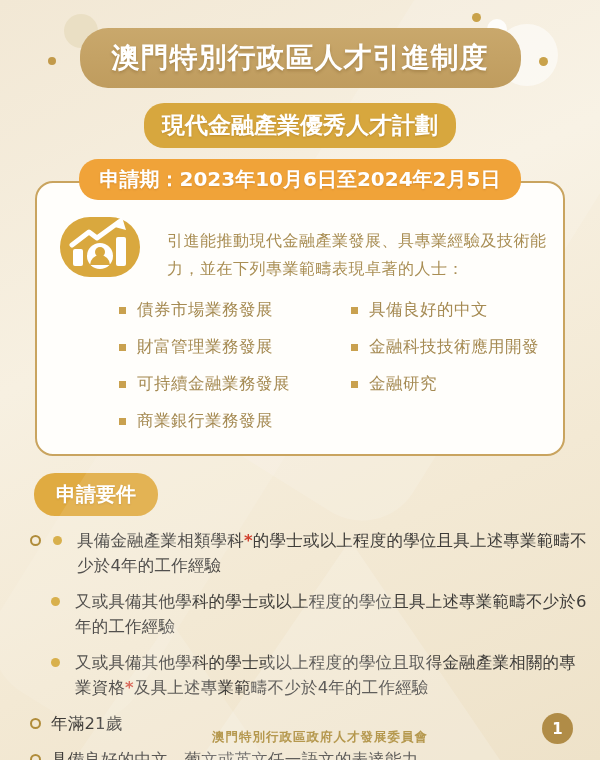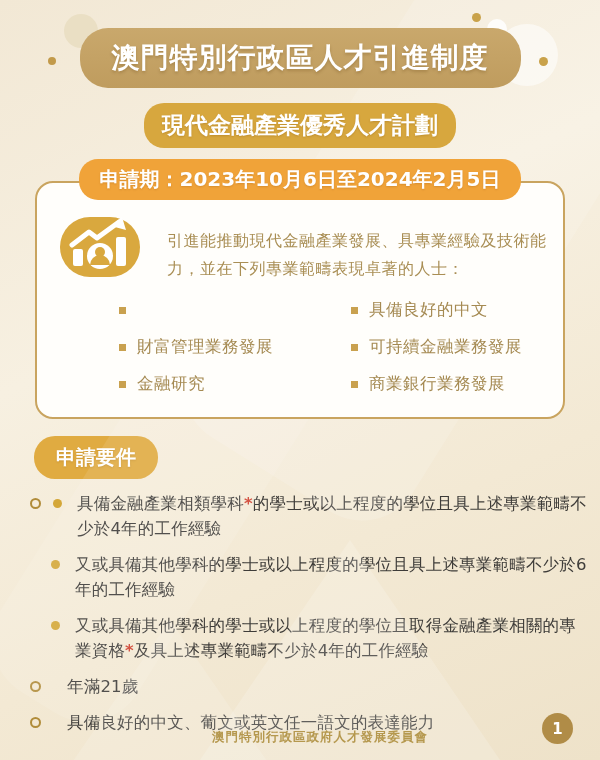--- a/index.html
+++ b/index.html
@@ -70,21 +70,21 @@
     padding:8px 22px;border-radius:21px;
     text-shadow:0 1px 2px rgba(120,70,0,0.2);
   }
   .req-list{margin:0;padding:0 12px 0 30px;}
   .req-row{display:flex;align-items:flex-start;margin-bottom:11px;}
   .req-text{color:#3e3c39;font-size:16.5px;line-height:25px;letter-spacing:.2px;}
   .ring{flex:0 0 auto;width:7px;height:7px;border:2.5px solid #b08c3a;border-radius:50%;margin-top:7px;}
   .dot{flex:0 0 auto;width:9px;height:9px;background:#d4a738;border-radius:50%;margin-top:8px;}
   .gap-ring-dot{margin-left:12px;}
   .gap-dot-text{margin-left:15px;}
-  .gap-ring-text{margin-left:26px;}
+  .gap-ring-text{margin-left:10px;}
   .indent-ring{margin-left:21px;}
   .star{color:#d0402e;font-weight:bold;}
 
   
   .footer{position:absolute;left:0;right:0;bottom:14px;text-align:center;}
   .footer .org-zh{color:#b5984e;font-size:12.5px;font-weight:bold;letter-spacing:1px;padding-left:40px;}
   .footer .org-pt{color:#bda05e;font-size:9.5px;font-family:"DejaVu Serif","Liberation Serif",serif;line-height:13px;margin-top:3px;}
   .page-circle{
     position:absolute;right:27px;bottom:16px;width:31px;height:31px;border-radius:50%;
     background:#b08c47;color:#fff;font-size:15px;font-weight:bold;
@@ -123,28 +123,33 @@
           <circle cx="41" cy="43" r="13" fill="#fff"></circle>
           <circle cx="41" cy="39" r="5" fill="#d9a83e"></circle>
           <path d="M31 52 a10 10 0 0 1 20 0 z" fill="#d9a83e"></path>
         </svg>
       </div>
       <div class="intro-text">引進能推動現代金融產業發展、具專業經驗及技術能力，並在下列專業範疇表現卓著的人士：</div>
     </div>
     <div class="fields">
       <div class="field-item">
           <span class="sq"></span>
+          <span>債券市場業務發展</span>
         </div>
       <div class="field-item">
           <span class="sq"></span>
           <span>具備良好的中文</span>
         </div>
       <div class="field-item">
           <span class="sq"></span>
           <span>財富管理業務發展</span>
+        </div>
+      <div class="field-item">
+          <span class="sq"></span>
+          <span>金融科技技術應用開發</span>
         </div>
       <div class="field-item">
           <span class="sq"></span>
           <span>可持續金融業務發展</span>
         </div>
       <div class="field-item">
           <span class="sq"></span>
           <span>金融研究</span>
         </div>
       <div class="field-item">

